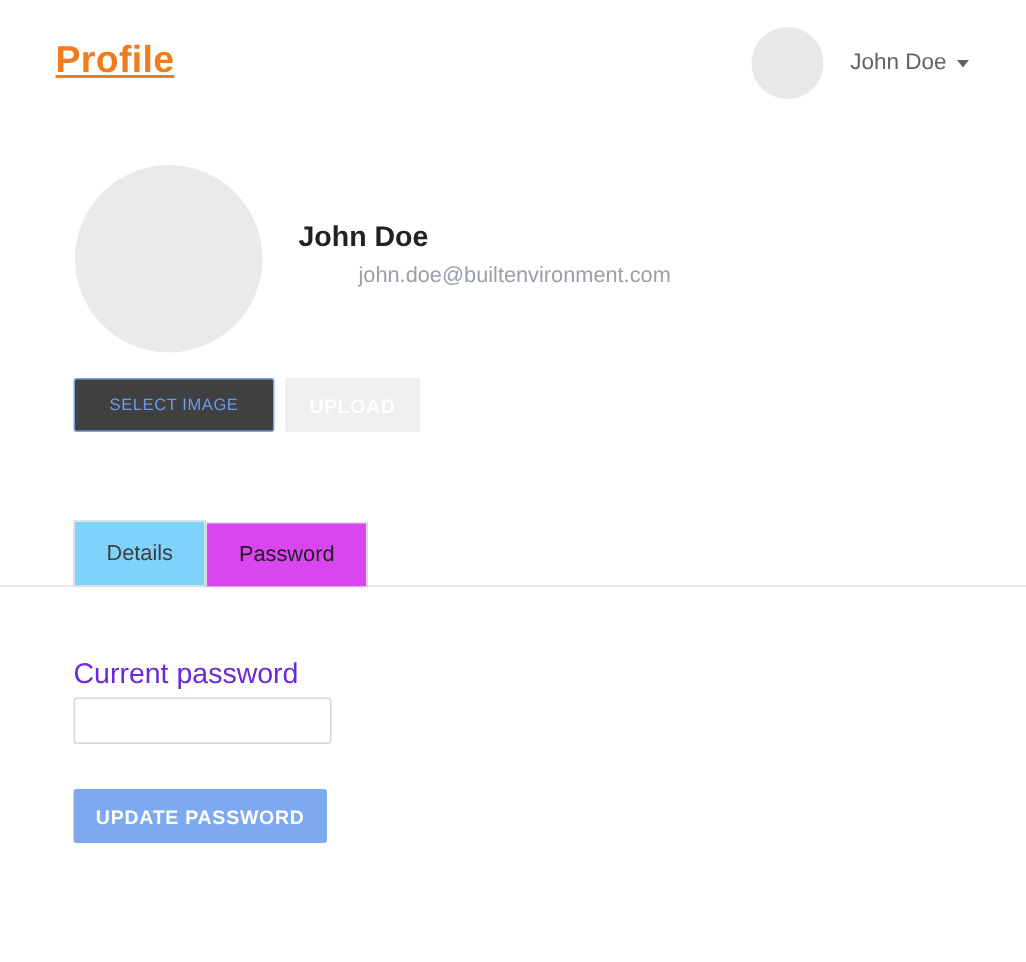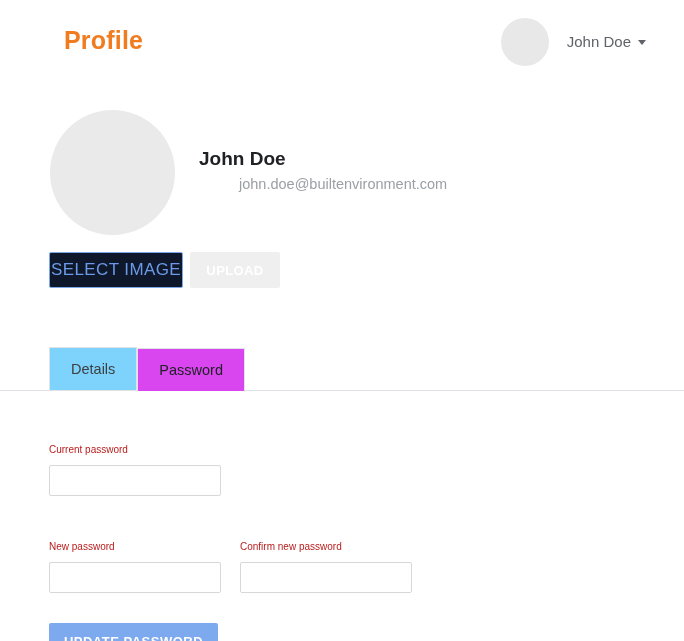--- a/index.html
+++ b/index.html
@@ -20,27 +20,28 @@
   .header {
     position: absolute;
     left: 0;
     top: 0;
     width: 684px;
     height: 84px;
     box-sizing: border-box;
   }
   .page-title {
     position: absolute;
-    left: 64px;
+    left: 37px;
     top: 24px;
     font-size: 25px;
     font-weight: bold;
     color: #f07c1f;
     letter-spacing: 0.2px;
     line-height: 32px;
+    text-decoration: underline;
   }
   .user-menu {
     position: absolute;
     right: 38px;
     top: 18px;
     height: 48px;
     display: flex;
     align-items: center;
     cursor: pointer;
   }
@@ -109,24 +110,24 @@
     top: 252px;
     display: flex;
     align-items: flex-start;
   }
   .btn-select-image {
     box-sizing: border-box;
     width: 134px;
     height: 36px;
     border: 1px solid #7ba7e8;
     border-radius: 2px;
-    background: #0f172a;
+    background: #404040;
     color: #6b9ae8;
     font-family: "Liberation Sans", sans-serif;
-    font-size: 17px;
+    font-size: 11px;
     font-weight: normal;
     letter-spacing: 0.4px;
     cursor: pointer;
     display: flex;
     align-items: center;
     justify-content: center;
     padding: 0;
   }
   .btn-upload {
     box-sizing: border-box;
@@ -199,22 +200,22 @@
   }
 
   
   .form {
     position: absolute;
     left: 49px;
     top: 441px;
     width: 600px;
   }
   .field-label {
-    font-size: 10px;
-    color: #b91c1c;
+    font-size: 19px;
+    color: #6d28d9;
     line-height: 18px;
     margin-bottom: 6px;
   }
   .text-input {
     box-sizing: border-box;
     width: 172px;
     height: 31px;
     border: 1px solid #d8d8d8;
     border-radius: 2px;
     background: #ffffff;
@@ -285,26 +286,15 @@
   </div>
 </div>
 
 <div class="form">
 
   <div>
     <div class="field-label">Current password</div>
     <input class="text-input" type="password" placeholder="" style="">
   </div>
 
-  <div class="row-two">
-    <div>
-      <div class="field-label">New password</div>
-      <input class="text-input" type="password" placeholder="" style="">
-    </div>
-
-    <div class="field-col-second">
-      <div class="field-label">Confirm new password</div>
-      <input class="text-input" type="password" placeholder="" style="">
-    </div>
-  </div>
 
   <button class="btn-update">UPDATE PASSWORD</button>
 </div>
 
 </body></html>

